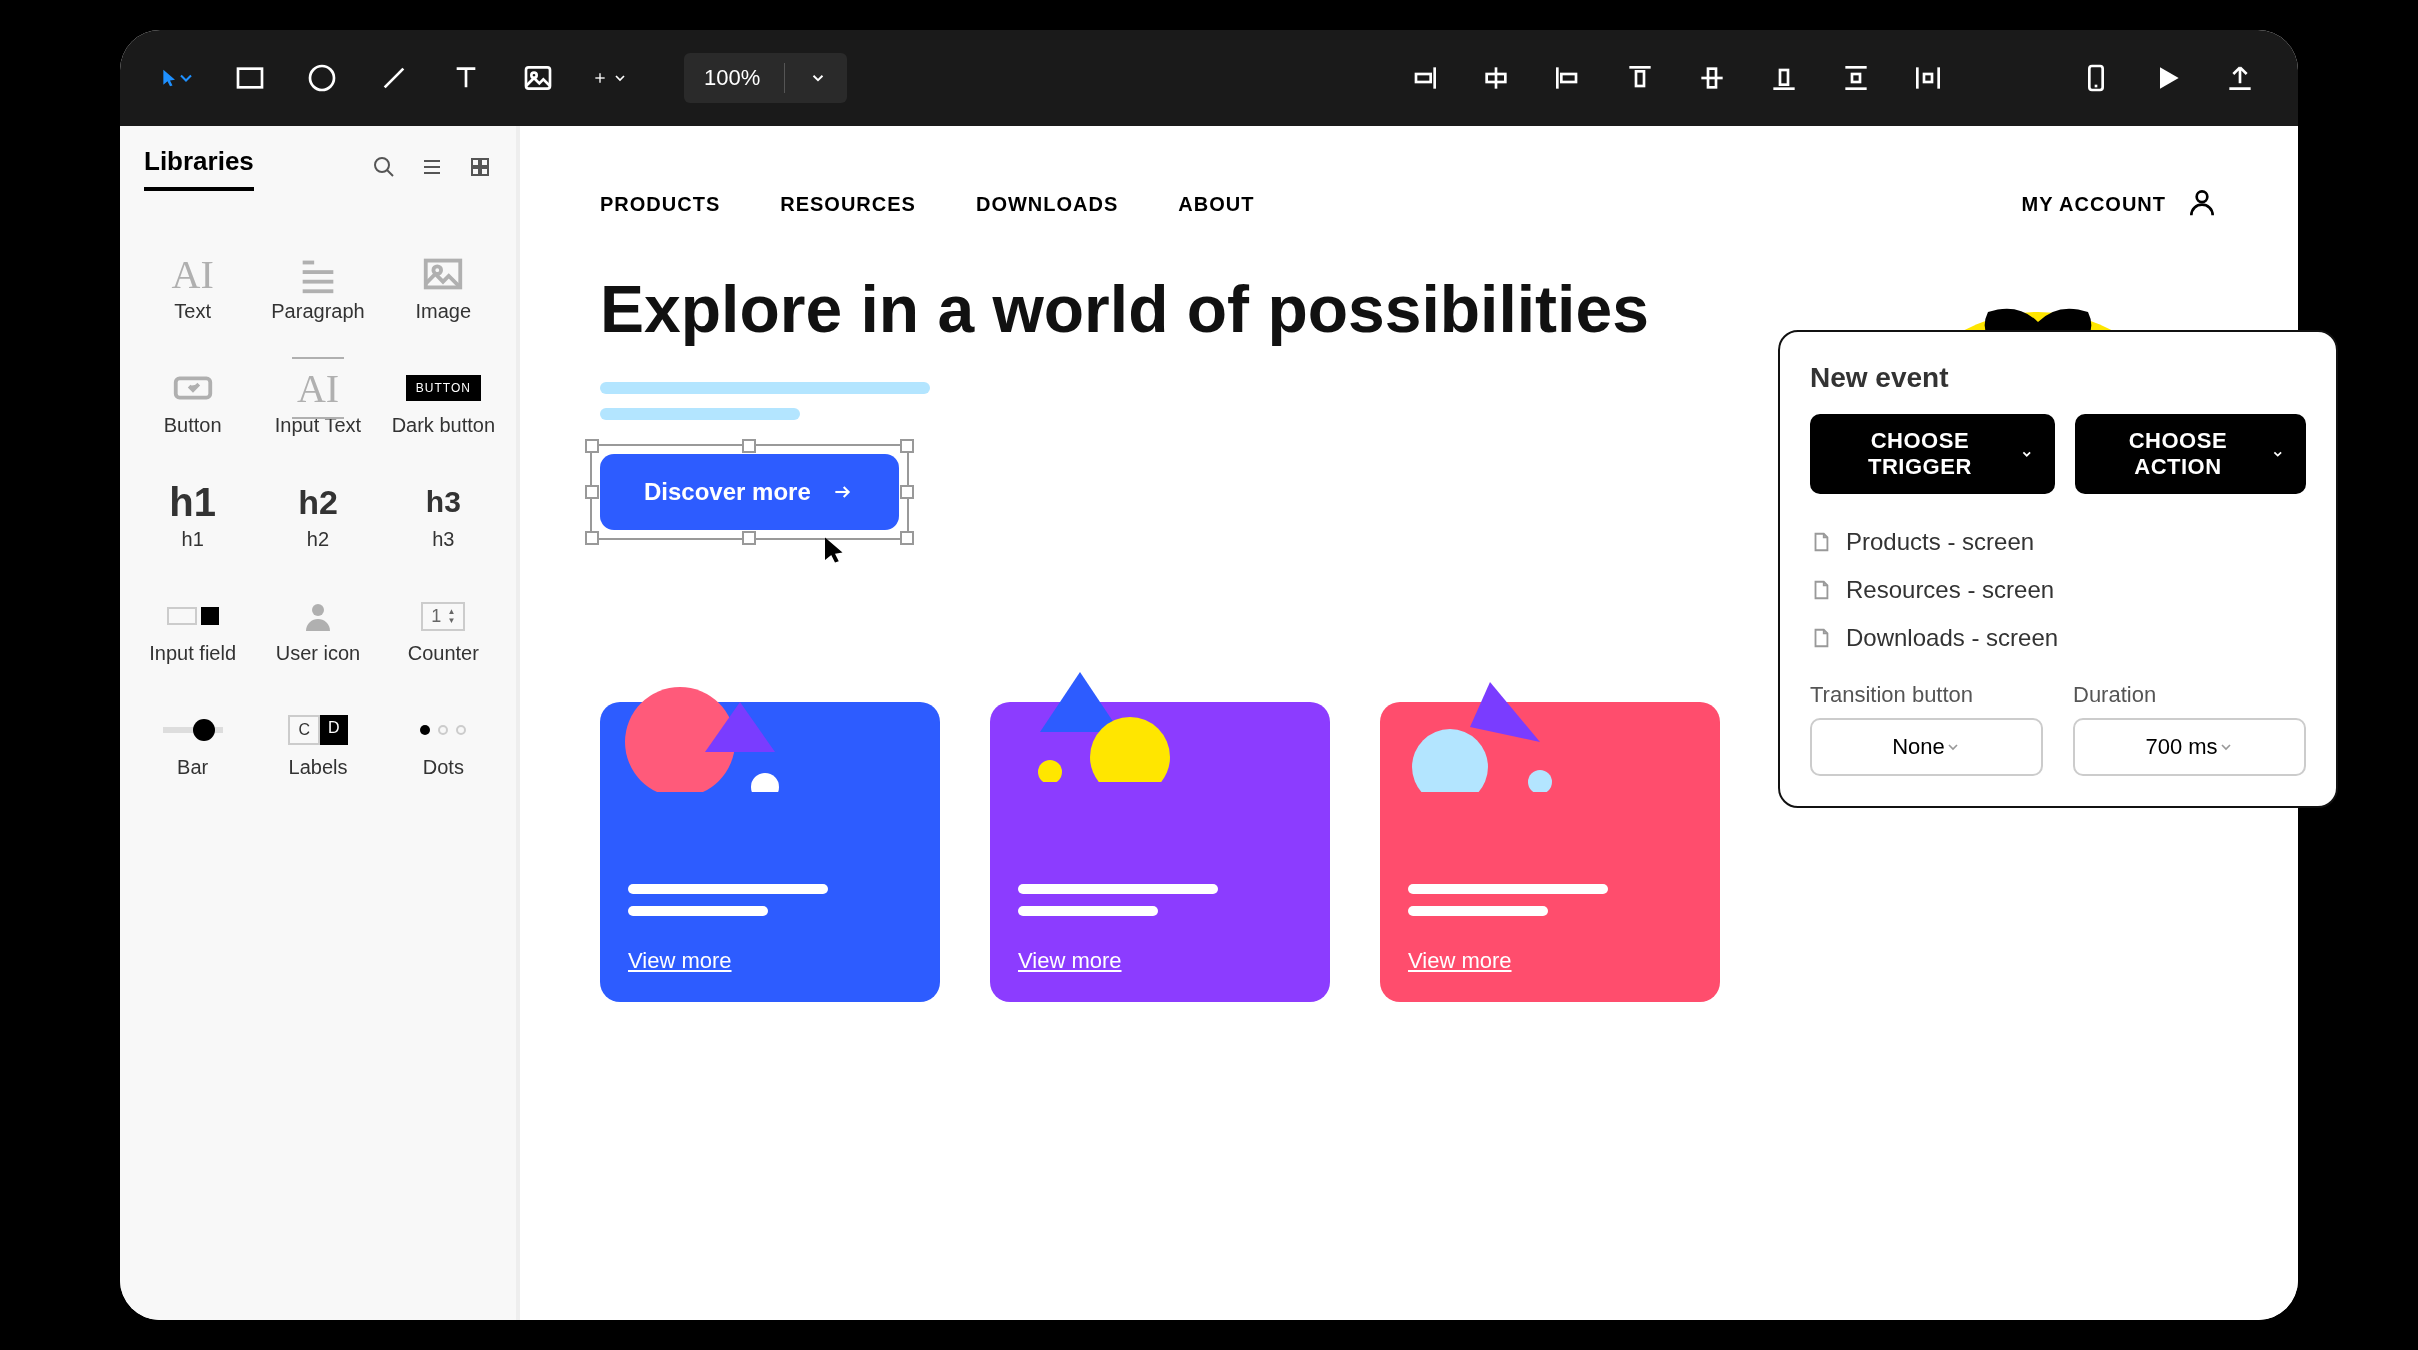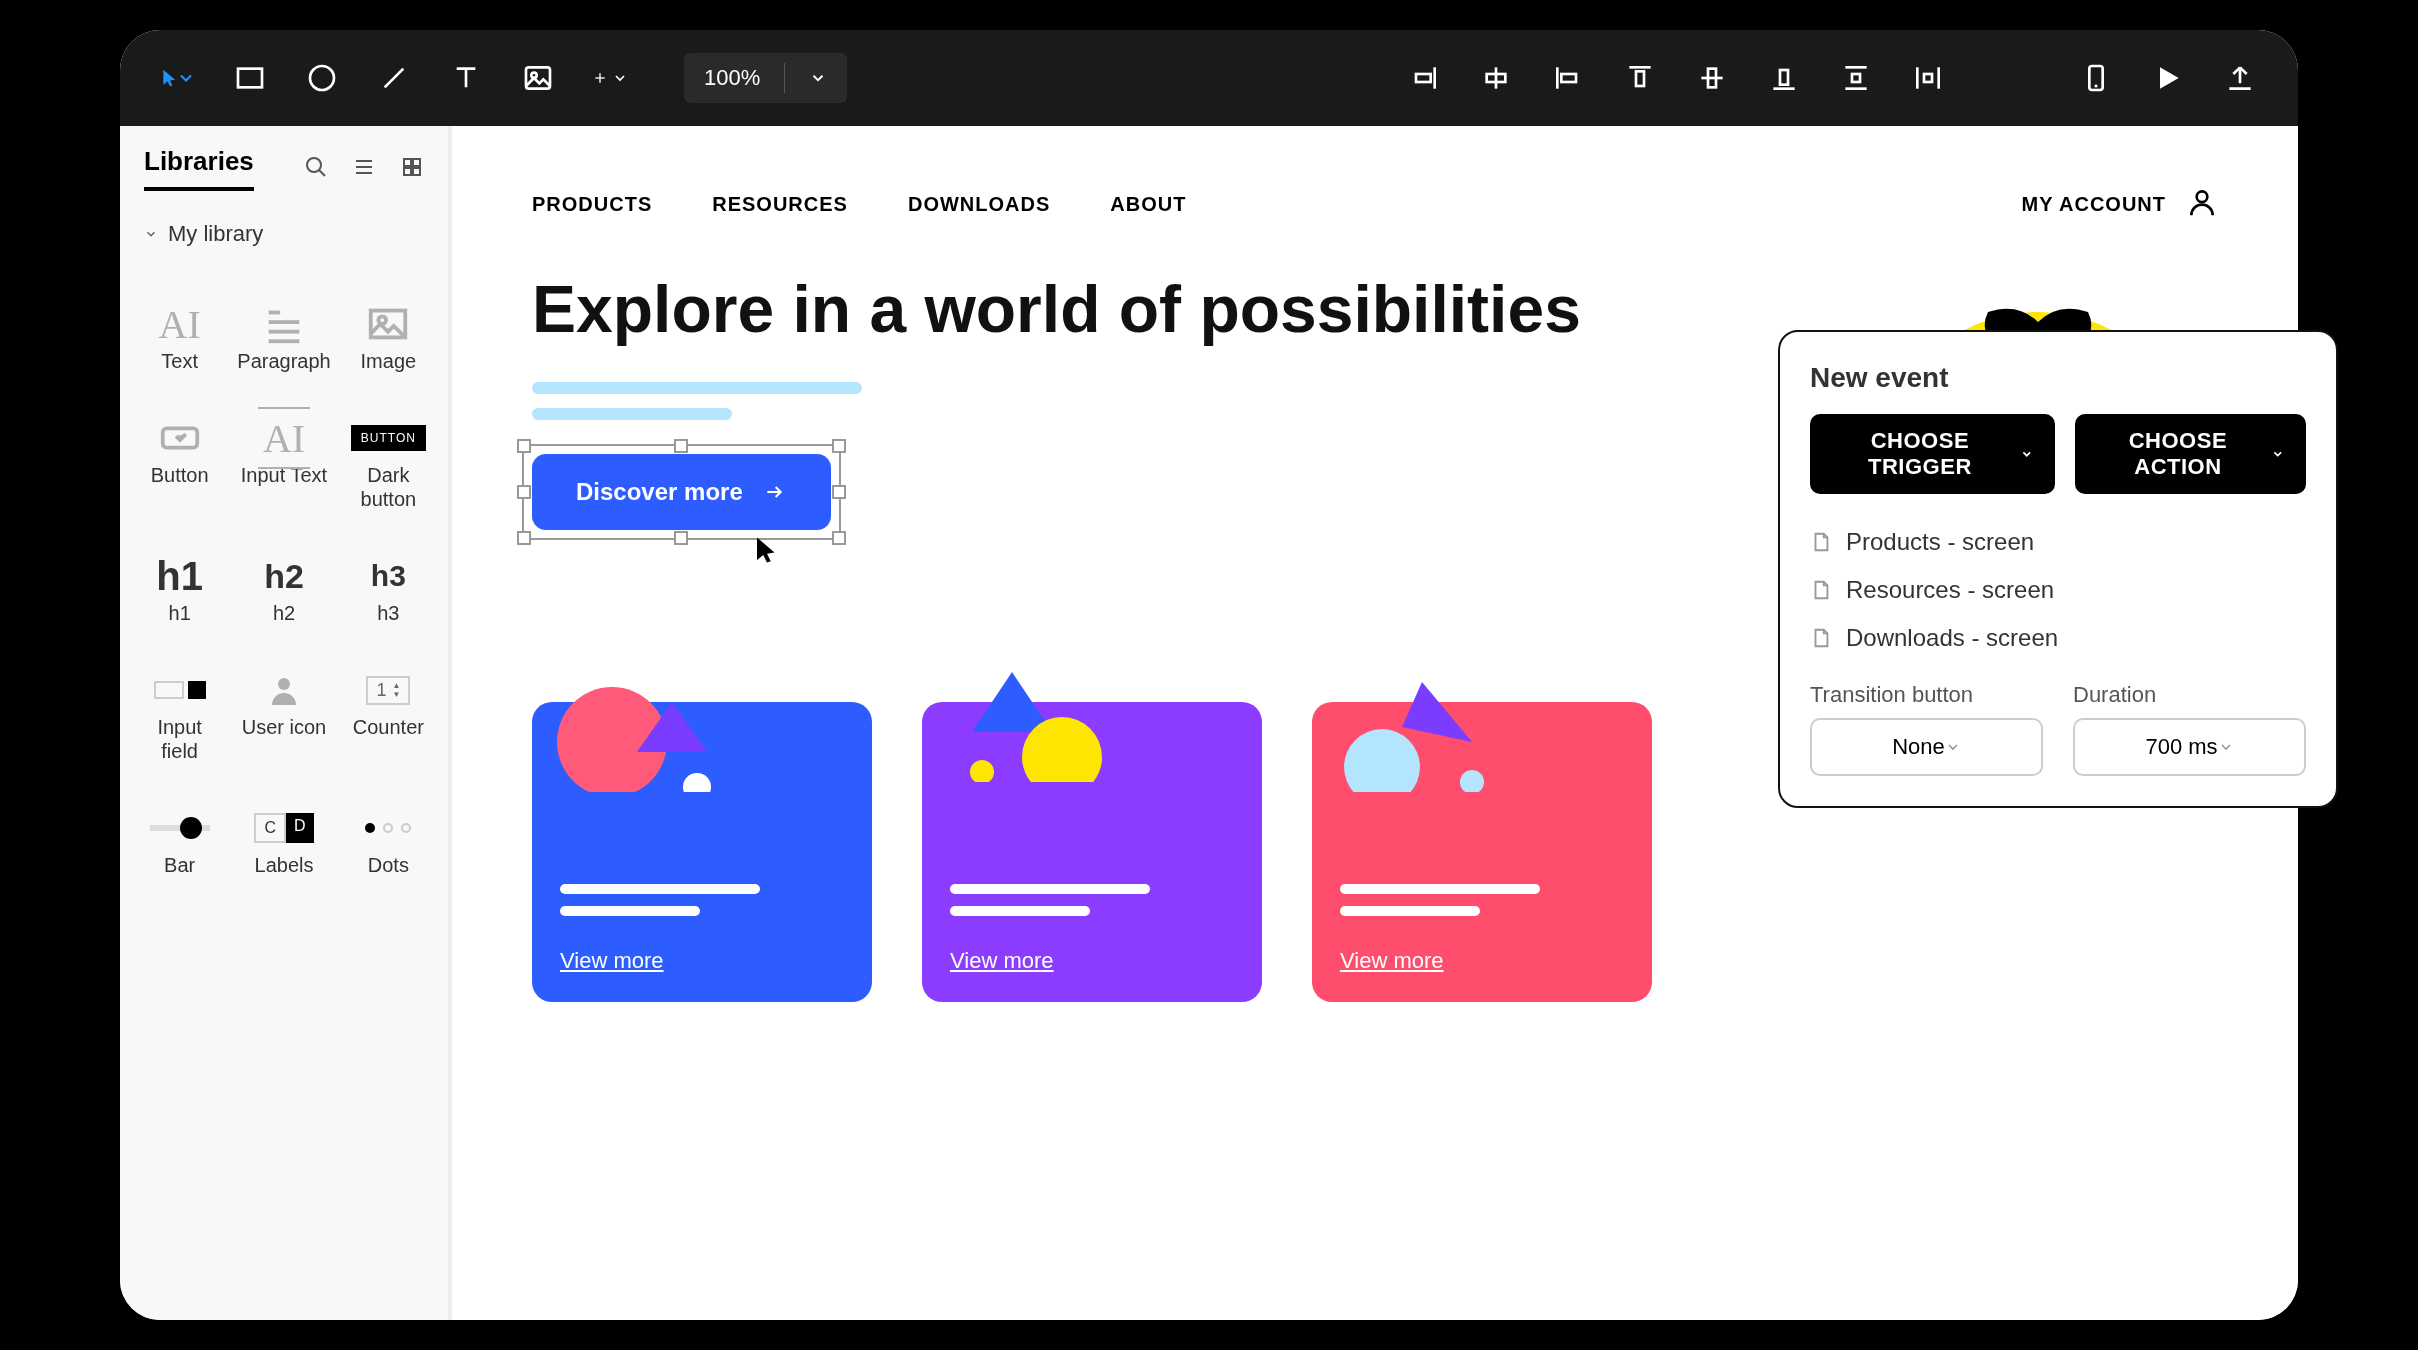--- a/index.html
+++ b/index.html
@@ -6,21 +6,21 @@
     body { background: #000; width: 2418px; height: 1350px; padding: 30px 120px; }
     .app-frame { background: #fff; border-radius: 40px; overflow: visible; position: relative; height: 1290px; }
     .toolbar { background: #1a1a1a; height: 96px; border-radius: 40px 40px 0 0; display: flex; align-items: center; padding: 0 40px; gap: 36px; }
     .toolbar-spacer { flex: 1; }
     .tool-icon { width: 36px; height: 36px; color: #fff; cursor: pointer; display: flex; align-items: center; justify-content: center; }
     .tool-icon.active { color: #1e90ff; }
     .tool-icon svg { width: 32px; height: 32px; }
     .zoom-select { background: #2a2a2a; color: #fff; padding: 10px 20px; border-radius: 6px; display: flex; align-items: center; gap: 24px; font-size: 22px; margin-left: 20px; }
     .zoom-divider { width: 1px; height: 30px; background: #555; }
     .main-area { display: flex; height: calc(100% - 96px); position: relative; }
-    .sidebar { width: 332px; background: #f8f8f8; border-right: 4px solid #eee; padding: 20px 0; border-radius: 0 0 0 40px; }
+    .sidebar { width: 400px; background: #f8f8f8; border-right: 4px solid #eee; padding: 20px 0; border-radius: 0 0 0 40px; }
     .sidebar-header { display: flex; align-items: center; padding: 0 24px 18px; gap: 18px; }
     .sidebar-title { font-size: 26px; font-weight: 700; border-bottom: 4px solid #000; padding-bottom: 10px; }
     .sidebar-header-icons { margin-left: auto; display: flex; gap: 24px; }
     .sidebar-header-icons svg { width: 24px; height: 24px; color: #555; }
     .my-library { padding: 12px 24px; font-size: 22px; color: #333; display: flex; align-items: center; gap: 10px; }
     .library-grid { display: grid; grid-template-columns: repeat(3, 1fr); gap: 0; padding: 20px 10px; }
     .lib-item { display: flex; flex-direction: column; align-items: center; padding: 20px 8px; cursor: pointer; }
     .lib-icon { width: 60px; height: 50px; display: flex; align-items: center; justify-content: center; color: #b0b0b0; font-size: 40px; }
     .lib-label { font-size: 20px; color: #333; text-align: center; line-height: 1.2; }
     .canvas { flex: 1; background: #fff; padding: 40px 80px; border-radius: 0 0 40px 0; position: relative; }
@@ -200,26 +200,20 @@
                 <line x1="4" y1="18" x2="20" y2="18"></line>
               </svg></span>
           <span><svg viewBox="0 0 24 24" fill="none" stroke="currentColor" stroke-width="2">
                 <rect x="4" y="4" width="7" height="7"></rect>
                 <rect x="13" y="4" width="7" height="7"></rect>
                 <rect x="4" y="13" width="7" height="7"></rect>
                 <rect x="13" y="13" width="7" height="7"></rect>
               </svg></span>
         </div>
       </div>
-      <div class="my-library">
-        <svg width="14" height="14" viewBox="0 0 24 24">
-            <path d="M6 9l6 6 6-6" stroke="#666" stroke-width="2.5" fill="none"></path>
-          </svg>
-        <span>My library</span>
-      </div>
       <div class="library-grid">
         <div class="lib-item">
             <div class="lib-icon" style="font-weight:300;font-family:serif">AI</div>
             <span class="lib-label">Text</span>
           </div>
         <div class="lib-item">
             <div class="lib-icon">
               <svg width="46" viewBox="0 0 24 24" stroke="#b0b0b0" stroke-width="2">
                 <line x1="4" y1="6" x2="10" y2="6"></line>
                 <line x1="4" y1="11" x2="20" y2="11"></line>

